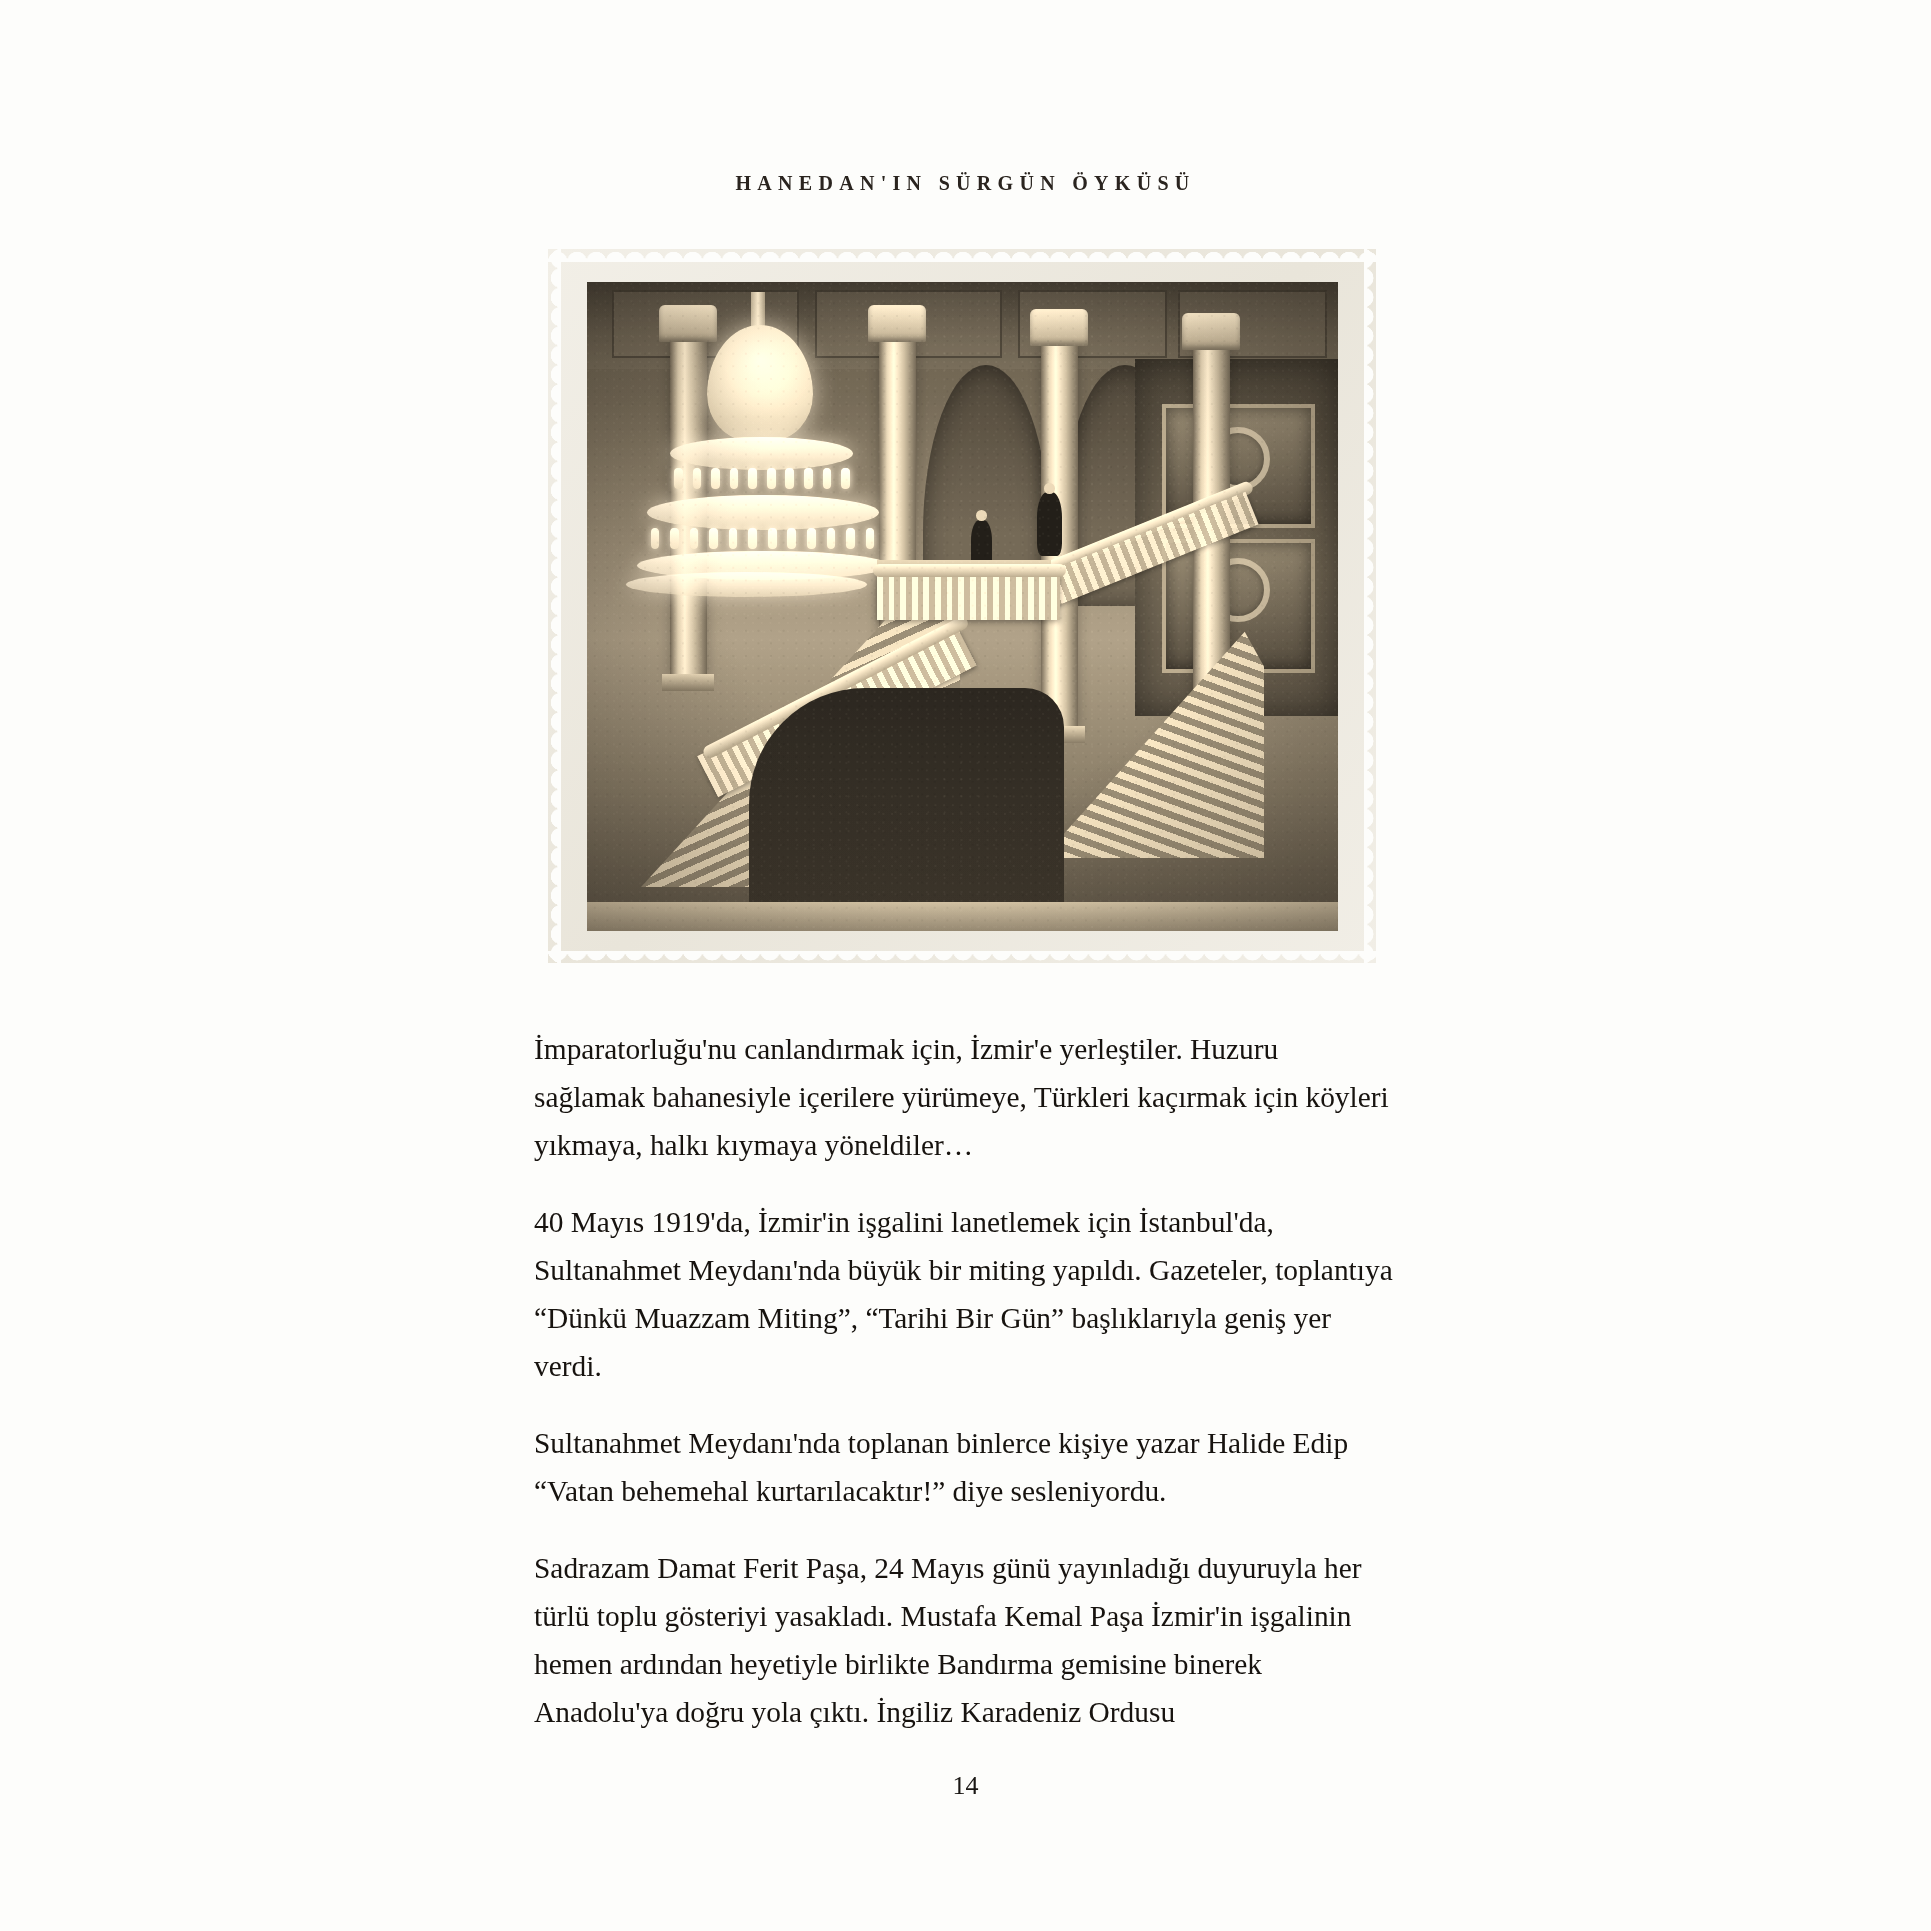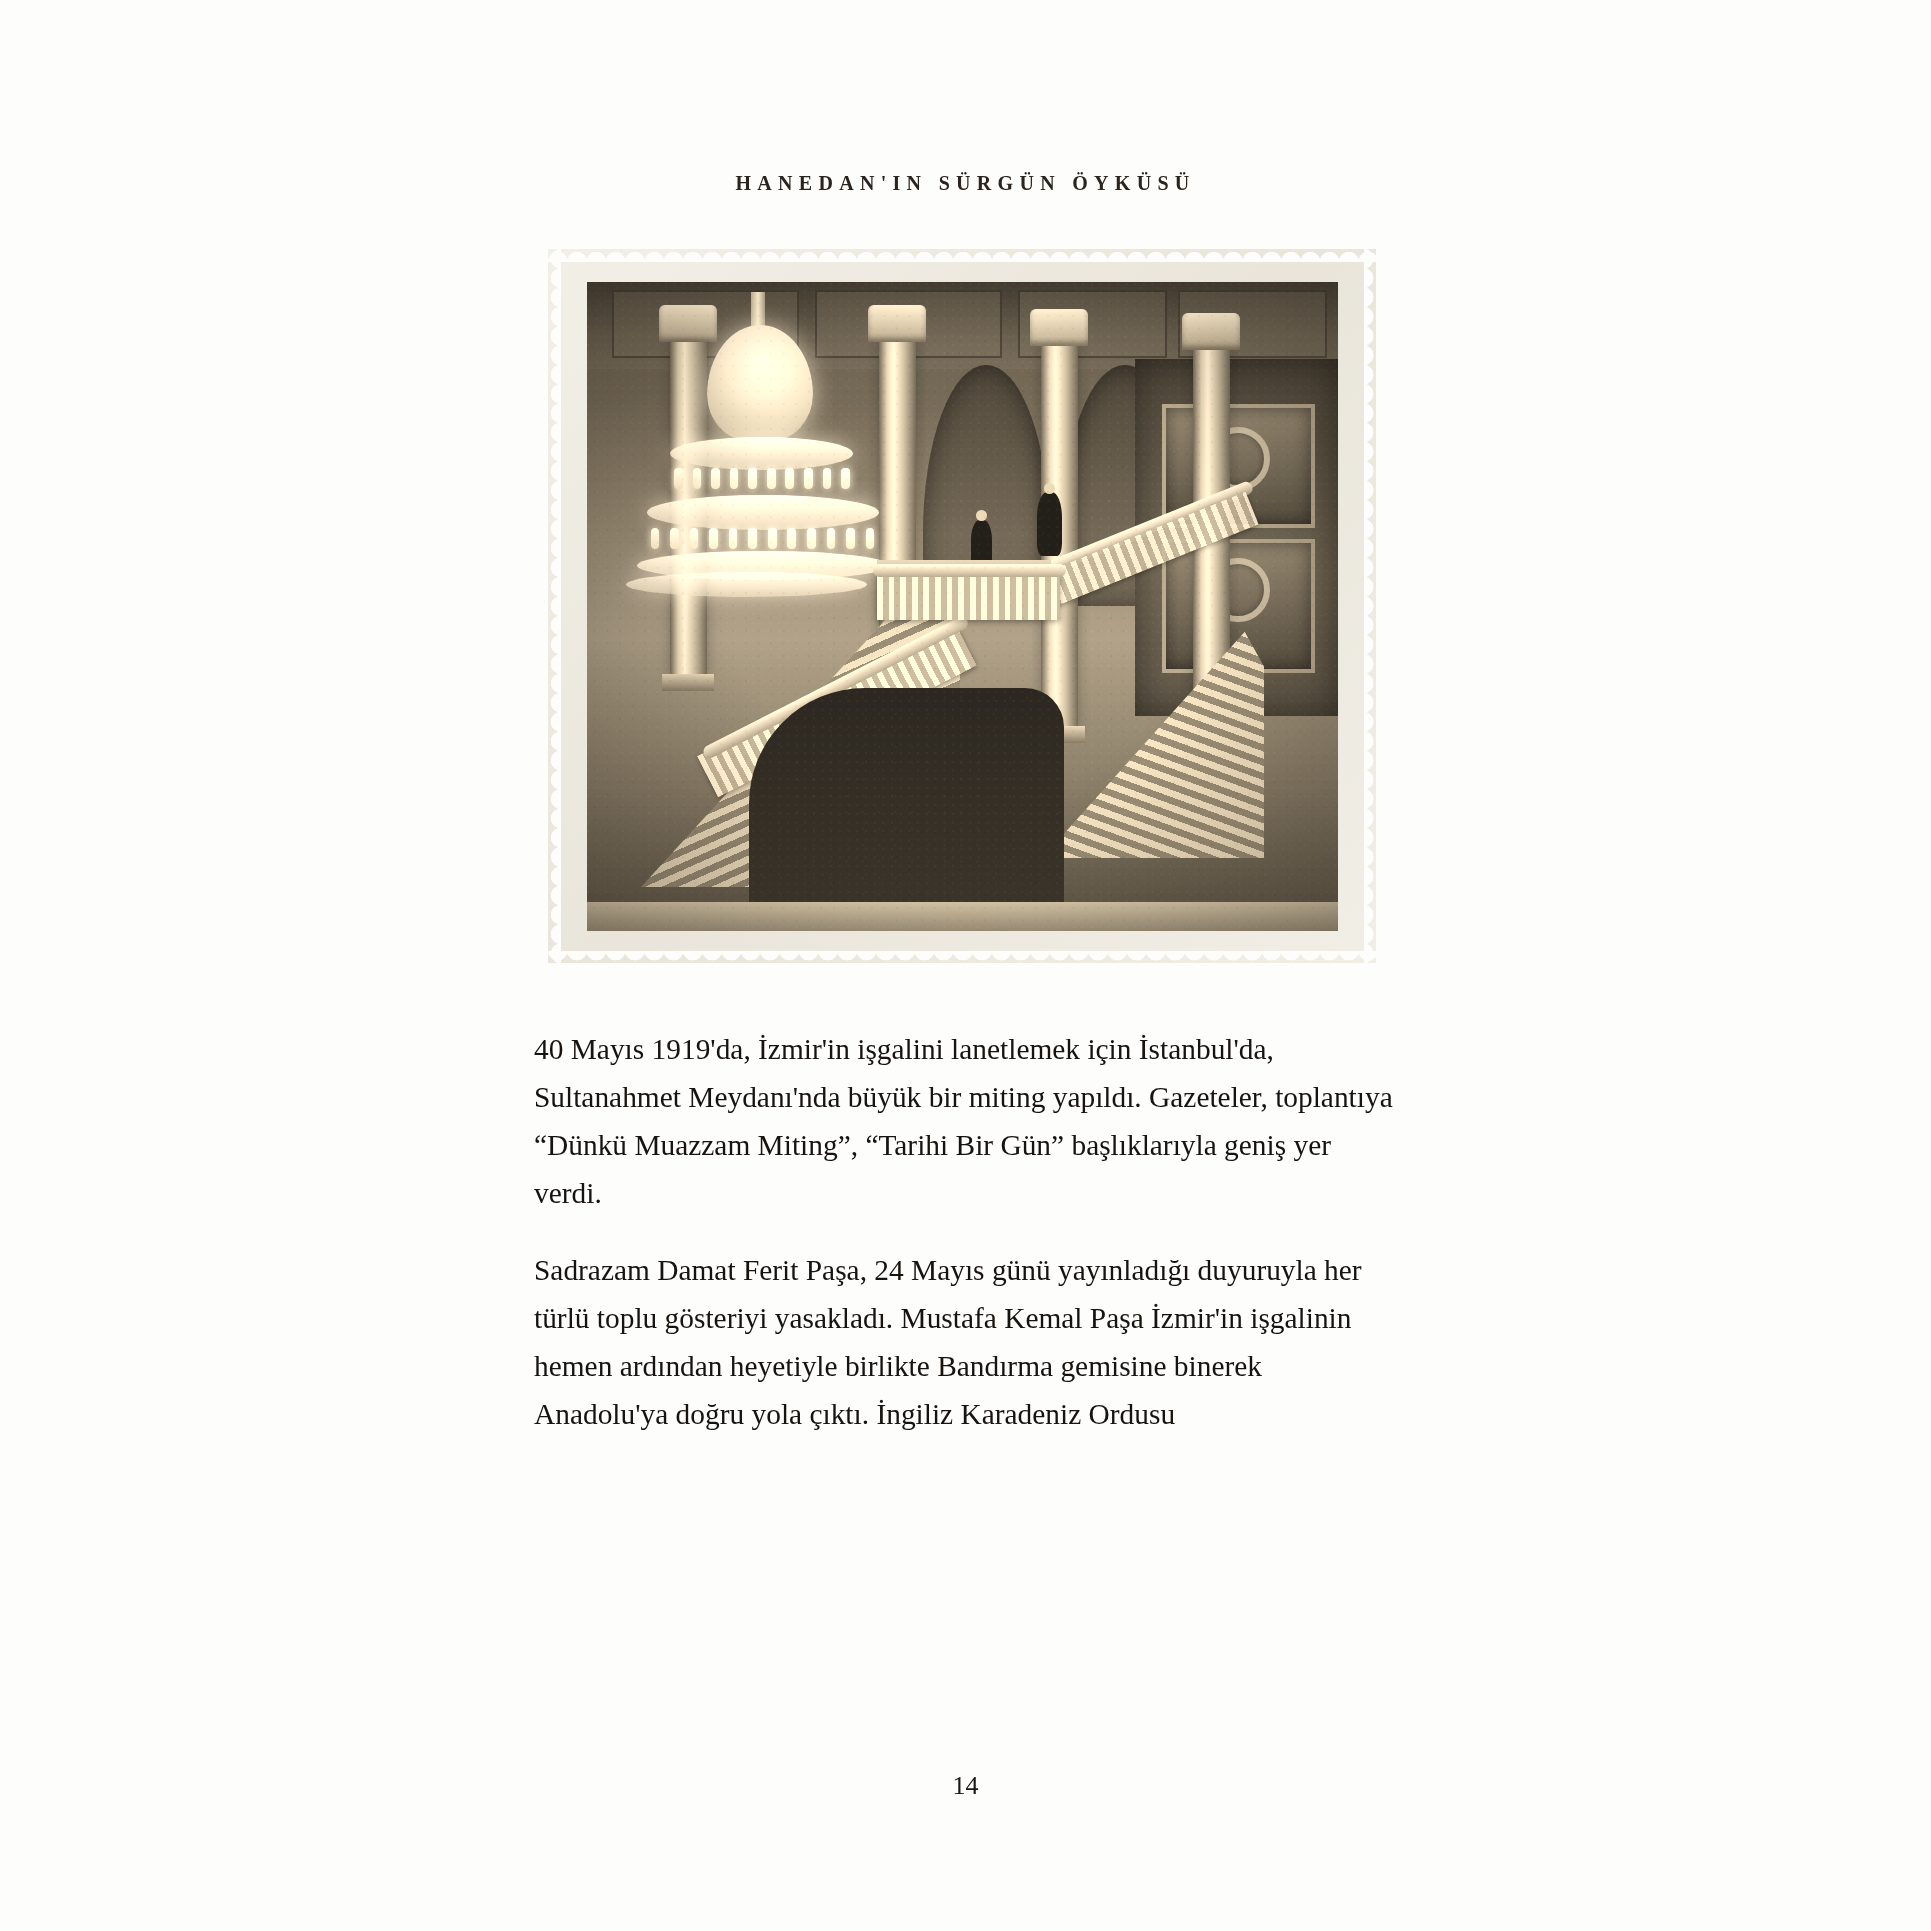--- a/index.html
+++ b/index.html
@@ -359,19 +359,21 @@
       <div class="vignette"></div>
     </div>
 
     <div class="scallop-top"></div>
     <div class="scallop-bottom"></div>
     <div class="scallop-left"></div>
     <div class="scallop-right"></div>
   </div>
 
   <div class="body-text">
+    <p>İmparatorluğu'nu canlandırmak için, İzmir'e yerleştiler. Huzuru sağlamak bahanesiyle içerilere yürümeye, Türkleri kaçırmak için köyleri yıkmaya, halkı kıymaya yöneldiler…</p>
     <p>40 Mayıs 1919'da, İzmir'in işgalini lanetlemek için İstanbul'da, Sultanahmet Meydanı'nda büyük bir miting yapıldı. Gazeteler, toplantıya “Dünkü Muazzam Miting”, “Tarihi Bir Gün” başlıklarıyla geniş yer verdi.</p>
+    <p>Sultanahmet Meydanı'nda toplanan binlerce kişiye yazar Halide Edip “Vatan behemehal kurtarılacaktır!” diye sesleniyordu.</p>
     <p>Sadrazam Damat Ferit Paşa, 24 Mayıs günü yayınladığı duyuruyla her türlü toplu gösteriyi yasakladı. Mustafa Kemal Paşa İzmir'in işgalinin hemen ardından heyetiyle birlikte Bandırma gemisine binerek Anadolu'ya doğru yola çıktı. İngiliz Karadeniz Ordusu</p>
   </div>
 
   <div class="folio">14</div>
 </div>
 
 
 </body></html>

